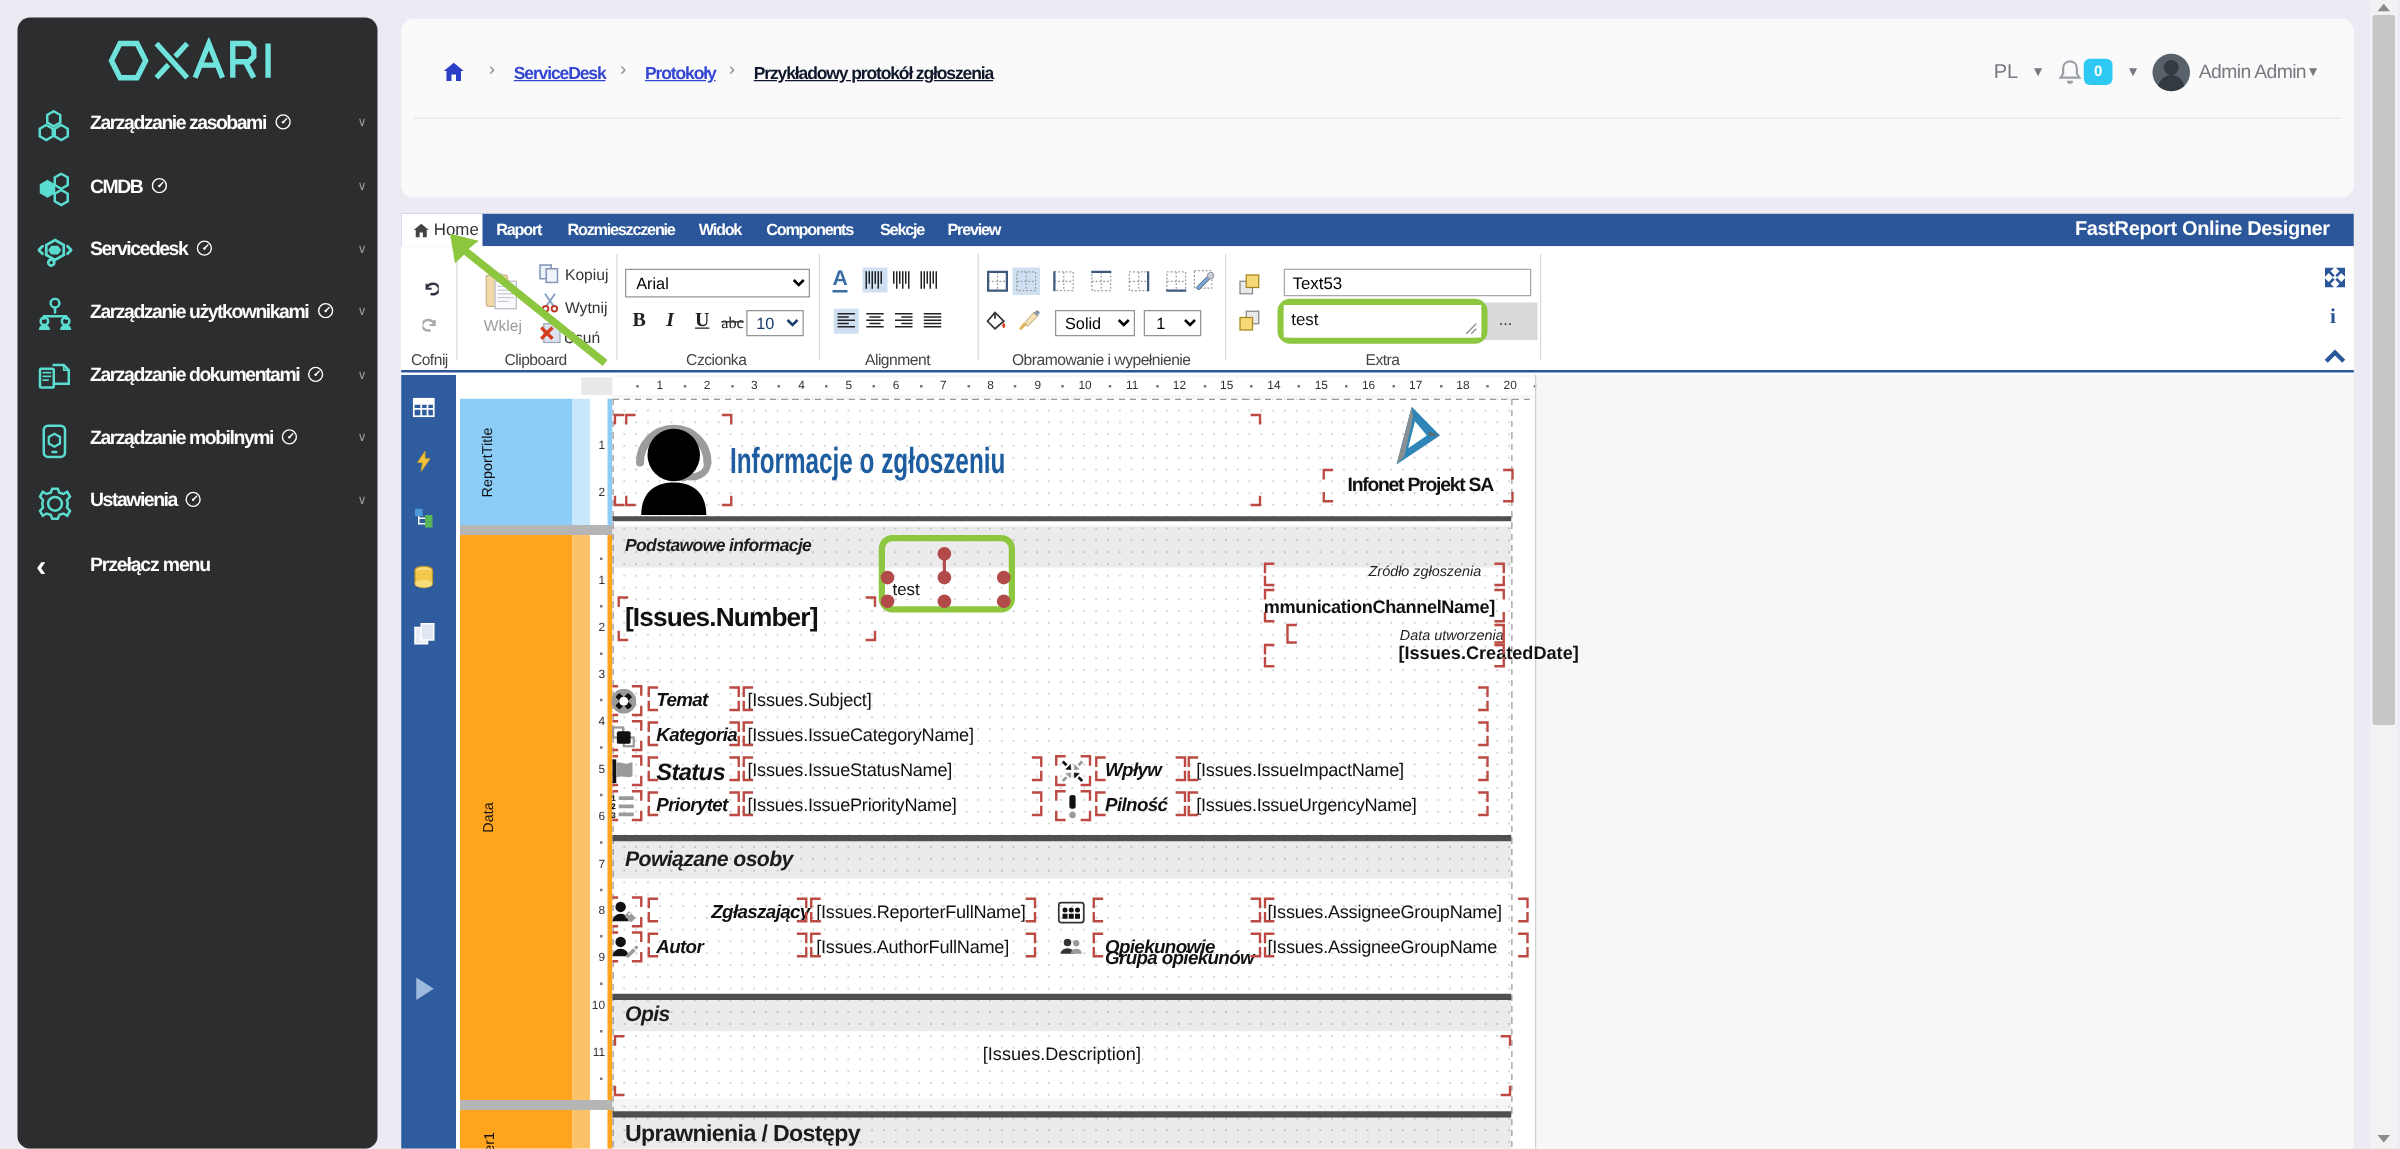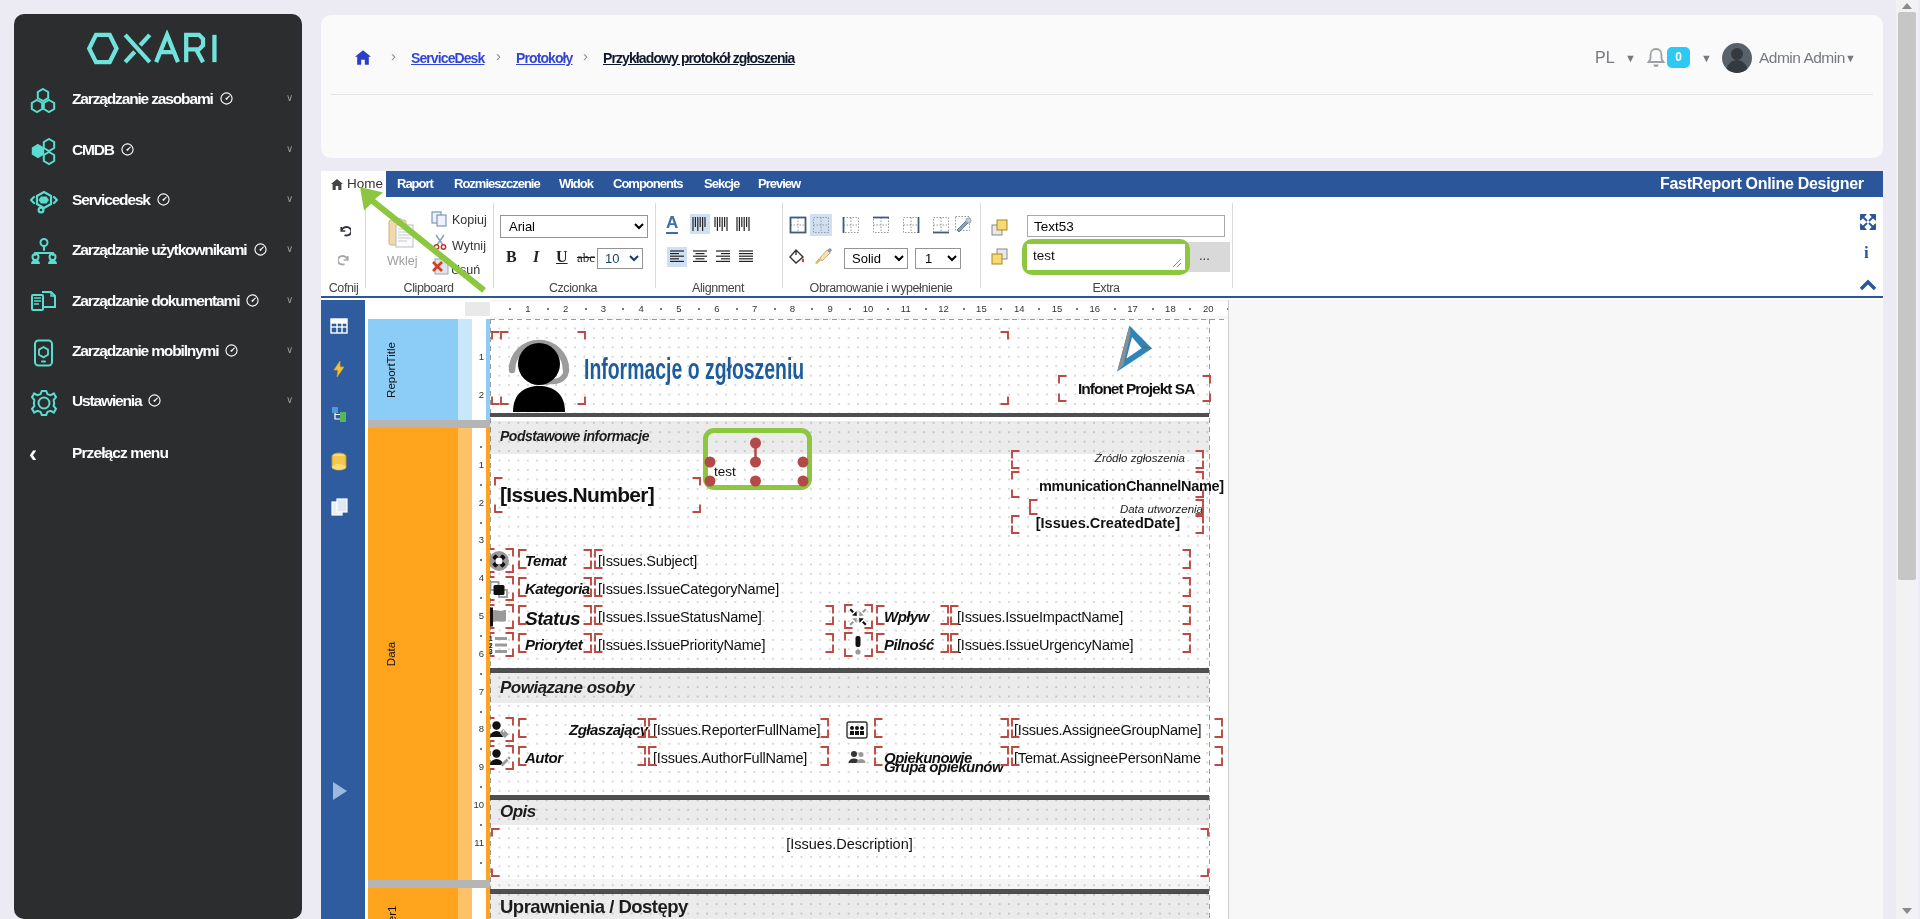--- a/index.html
+++ b/index.html
@@ -541,23 +541,23 @@
     <div class="abs" style="left:490px;top:668px;width:719px;height:4.5px;background:#4f4f4f;"></div>
     <div class="abs" style="left:490px;top:672.5px;width:719px;height:30px;background:rgba(20,20,20,0.085);"></div>
     <div class="abs" style="left:500px;top:677.5px;font-size:17px;font-weight:700;font-style:italic;letter-spacing:-0.5px;color:#1c1c1c;">Powiązane osoby</div>
     <div class="abs" style="left:490px;top:795px;width:719px;height:4.5px;background:#4f4f4f;"></div>
     <div class="abs" style="left:490px;top:799px;width:719px;height:26px;background:rgba(20,20,20,0.085);"></div>
     <div class="abs" style="left:500px;top:802.0px;font-size:17px;font-weight:700;font-style:italic;letter-spacing:-0.5px;color:#1c1c1c;">Opis</div>
     <div class="abs" style="left:490px;top:889px;width:719px;height:4.5px;background:#4f4f4f;"></div>
     <div class="abs" style="left:490px;top:893px;width:719px;height:26px;background:rgba(20,20,20,0.085);"></div>
     <div class="abs" style="left:500px;top:896.0px;font-size:18.5px;font-weight:700;letter-spacing:-0.5px;color:#1c1c1c;">Uprawnienia / Dostępy</div>
     <div class="abs" style="left:1012px;top:452px;width:173px;text-align:right;font-size:11.5px;font-style:italic;color:#222;overflow:hidden;white-space:nowrap;">Źródło zgłoszenia</div>
-<div class="abs" style="left:1011px;top:478px;width:192px;font-size:14.5px;font-weight:700;letter-spacing:-0.3px;color:#111;white-space:nowrap;margin-left:28px;">mmunicationChannelName]</div>
+<div class="abs" style="left:1011px;top:478px;width:192px;font-size:14.5px;font-weight:700;letter-spacing:-0.3px;color:#111;white-space:nowrap;">mmunicationChannelName]</div>
 <div class="abs" style="left:1030px;top:503px;width:173px;text-align:right;font-size:11.5px;font-style:italic;color:#222;">Data utworzenia</div>
-<div class="abs" style="left:1007px;top:515px;width:173px;text-align:right;font-size:14.5px;font-weight:700;color:#111;">[Issues.CreatedDate]</div>
+<div class="abs" style="left:1090px;top:515px;width:173px;text-align:right;font-size:14.5px;font-weight:700;color:#111;">[Issues.CreatedDate]</div>
 <div class="abs" style="left:500px;top:483px;font-size:21px;font-weight:700;letter-spacing:-0.7px;color:#111;">[Issues.Number]</div>
 <div class="abs" style="left:703px;top:428px;width:109px;height:62px;border:5px solid #8dc63f;border-radius:11px;"></div>
 <div class="abs" style="left:714px;top:464px;font-size:13.5px;color:#111;">test</div>
 <svg class="abs" style="left:700px;top:425px;" width="115" height="68" viewBox="0 0 115 68">
  <line x1="55.5" y1="18" x2="55.5" y2="37" stroke="#b34a4a" stroke-width="2.5"></line>
  <g fill="#b34a4a">
   <circle cx="55.5" cy="18" r="5.5"></circle>
         <circle cx="55.5" cy="37" r="5.5"></circle>
   <circle cx="10" cy="37" r="5.5"></circle>
         <circle cx="103" cy="37" r="5.5"></circle>
@@ -660,21 +660,21 @@
         <g fill="#333">
           <circle cx="8" cy="6" r="3"></circle>
           <path d="M2.5 15 a5.5 4.5 0 0 1 11 0 Z"></path>
         </g>
         <g fill="#999">
           <circle cx="15" cy="6.5" r="2.5"></circle>
           <path d="M10.5 15 a4.5 4 0 0 1 9 0 Z"></path>
         </g>
       </svg></div>
     <div class="abs" style="left:884px;top:749.0px;font-size:15px;font-weight:700;font-style:italic;letter-spacing:-0.5px;color:#111;">Opiekunowie</div>
-    <div class="abs" style="left:1014px;top:749.5px;font-size:14.5px;letter-spacing:-0.2px;color:#111;white-space:nowrap;">[Temat.AssigneePersonName</div>
+    <div class="abs" style="left:1014px;top:749.5px;font-size:14.5px;letter-spacing:-0.2px;color:#111;white-space:nowrap;">[Issues.AssigneeGroupName</div>
     <div class="abs" style="left:490px;top:836px;width:719px;text-align:center;font-size:14.5px;color:#111;">[Issues.Description]</div>
     <div class="abs" style="left:490px;top:879px;width:719px;height:10px;background:rgba(20,20,20,0.045);"></div>
     <svg class="abs" style="left:490px;top:319px;pointer-events:none;" width="739" height="600" viewBox="0 0 739 600">
       <g stroke="#bc4a42" stroke-width="1.9" fill="none">
         <path d="M 11 20.5 L 11 13 L 18.5 13 M 87.5 13 L 95 13 L 95 20.5 M 95 77.5 L 95 85 L 87.5 85 M 18.5 85 L 11 85 L 11 77.5"></path>
         <path d="M 2 20.5 L 2 13 L 9.5 13 M 510.5 13 L 518 13 L 518 20.5 M 518 77.5 L 518 85 L 510.5 85 M 9.5 85 L 2 85 L 2 77.5"></path>
         <path d="M 569 64.5 L 569 57 L 576.5 57 M 712.5 57 L 720 57 L 720 64.5 M 720 74.5 L 720 82 L 712.5 82 M 576.5 82 L 569 82 L 569 74.5"></path>
         <path d="M 522 139.5 L 522 132 L 529.5 132 M 705.5 132 L 713 132 L 713 139.5 M 713 141.5 L 713 149 L 705.5 149 M 529.5 149 L 522 149 L 522 141.5"></path>
         <path d="M 522 160.5 L 522 153 L 529.5 153 M 705.5 153 L 713 153 L 713 160.5 M 713 170.5 L 713 178 L 705.5 178 M 529.5 178 L 522 178 L 522 170.5"></path>
         <path d="M 540 188.5 L 540 181 L 547.5 181 M 705.5 181 L 713 181 L 713 188.5 M 713 187.5 L 713 195 L 705.5 195 M 547.5 195 L 540 195 L 540 187.5"></path>

